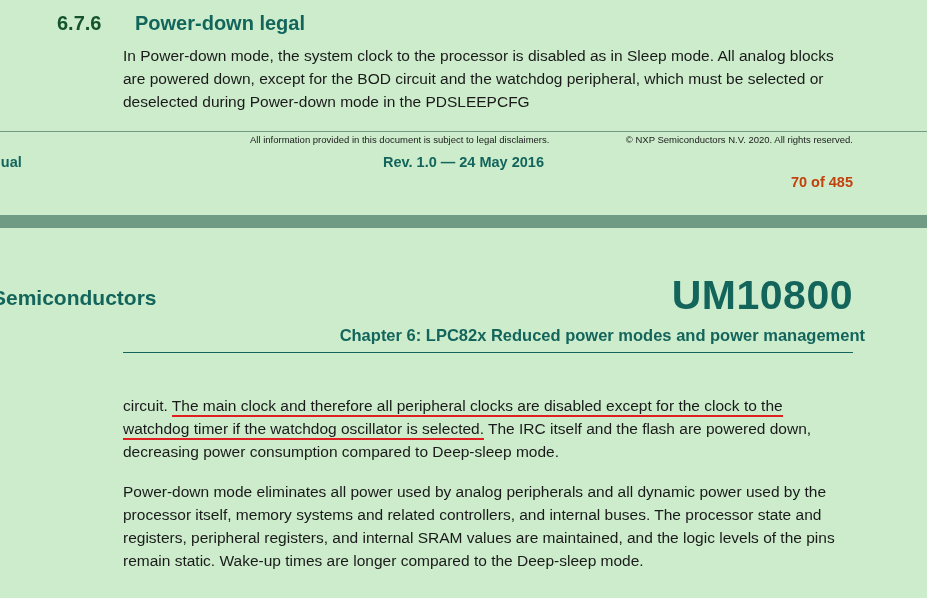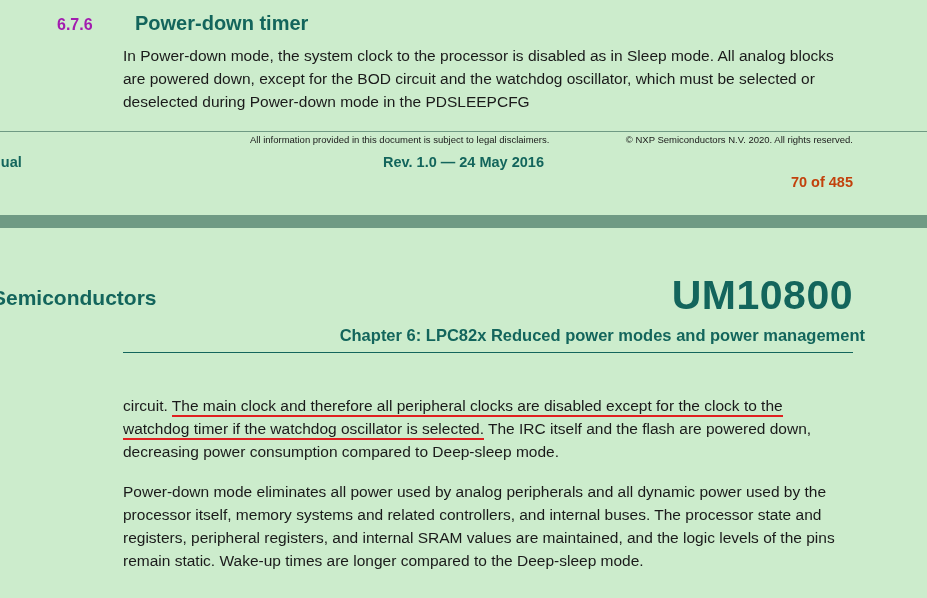--- a/index.html
+++ b/index.html
@@ -27,23 +27,23 @@
   }
   .section-head {
     position: absolute;
     top: 12px;
     left: 57px;
     display: flex;
     align-items: baseline;
     color: #13655c;
   }
   .section-num {
-    font-size: 16px;
-    font-weight: bold;
-    color: #a21caf;
+    font-size: 20px;
+    font-weight: bold;
+    color: #14532d;
     width: 78px;
   }
   .section-title {
     font-size: 20px;
     font-weight: bold;
     color: #13655c;
   }
   .body-par {
     position: absolute;
     left: 123px;
@@ -163,24 +163,24 @@
     padding-bottom: 1px;
   }
 </style>
 </head>
 <body>
 
 <div class="page page-top">
 
   <div class="section-head">
     <span class="section-num">6.7.6</span>
-    <span class="section-title">Power-down timer</span>
+    <span class="section-title">Power-down legal</span>
   </div>
 
-  <div class="body-par p1-par">In Power-down mode, the system clock to the processor is disabled as in Sleep mode. All analog blocks are powered down, except for the BOD circuit and the watchdog oscillator, which must be selected or deselected during Power-down mode in the PDSLEEPCFG</div>
+  <div class="body-par p1-par">In Power-down mode, the system clock to the processor is disabled as in Sleep mode. All analog blocks are powered down, except for the BOD circuit and the watchdog peripheral, which must be selected or deselected during Power-down mode in the PDSLEEPCFG</div>
 
   <div class="footer-rule"></div>
 
   <div class="footer-note-left">All information provided in this document is subject to legal disclaimers.</div>
   <div class="footer-note-right">© NXP Semiconductors N.V. 2020. All rights reserved.</div>
 
   <div class="footer-left">nual</div>
   <div class="footer-center">Rev. 1.0 — 24 May 2016</div>
   <div class="footer-right">70 of 485</div>
 

